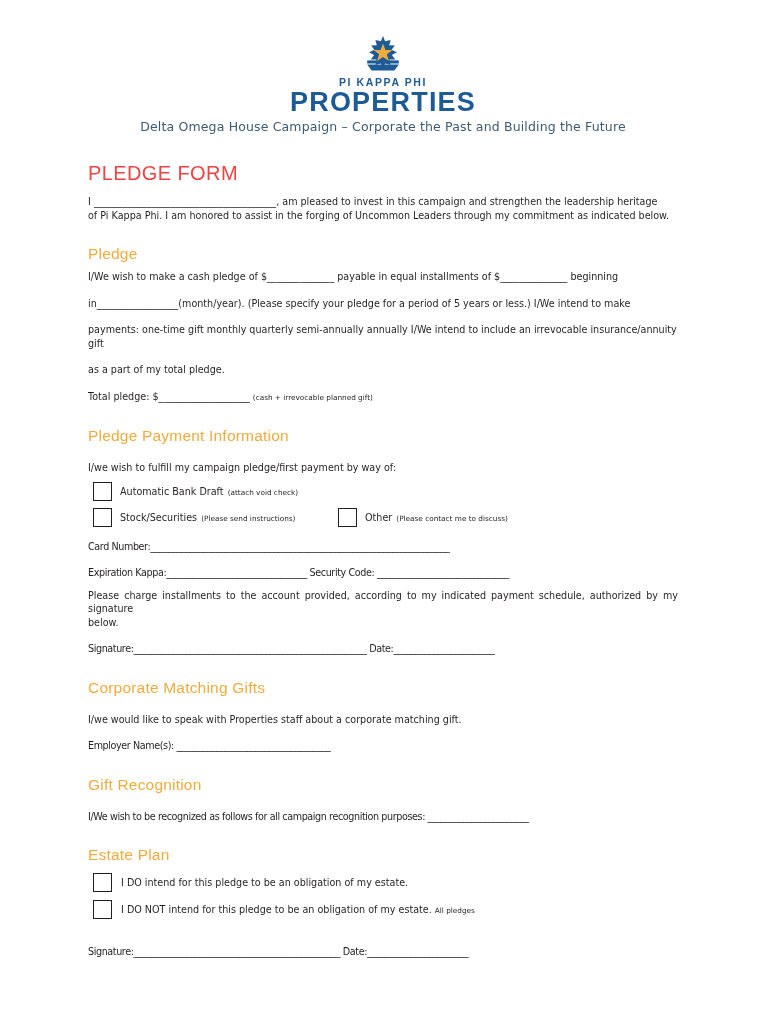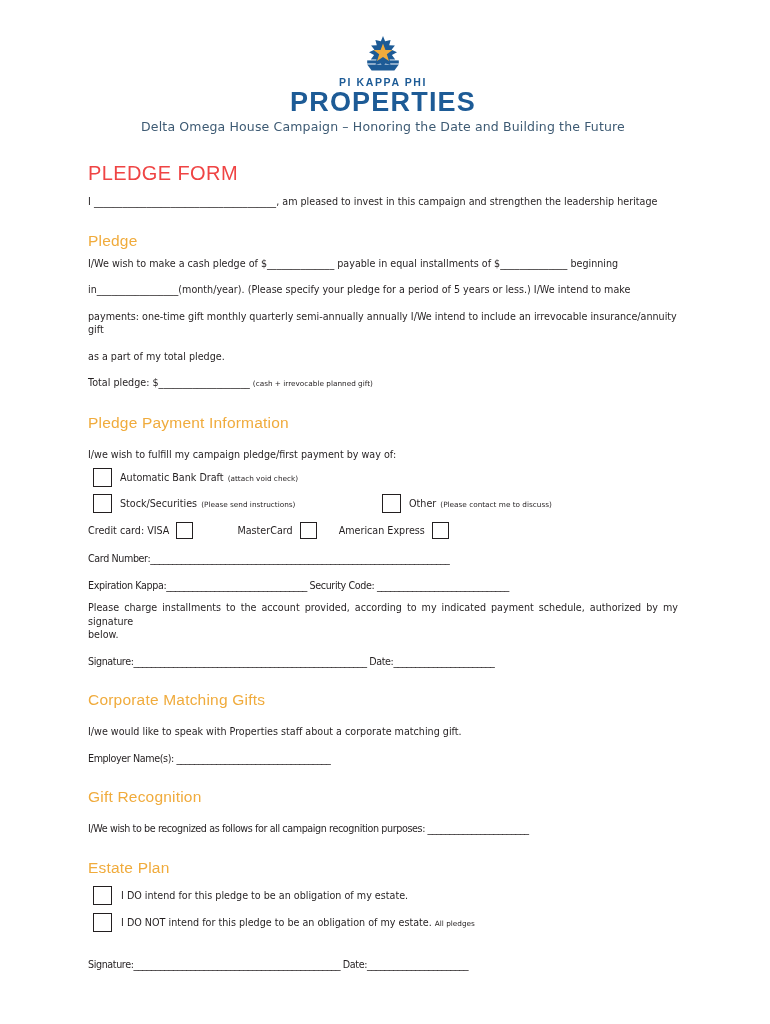--- a/index.html
+++ b/index.html
@@ -124,21 +124,20 @@
     height: 17px;
     border: 1.4px solid #231f20;
     background: #ffffff;
     vertical-align: middle;
     box-sizing: border-box;
   }
   .opt-row {
     display: flex;
     align-items: center;
     margin-top: 7px;
-    gap: 44px;
   }
   .opt {
     display: flex;
     align-items: center;
   }
   .opt .lbl {
     font-size: 9.6px;
     margin-left: 8px;
     white-space: nowrap;
   }
@@ -178,26 +177,27 @@
         <g fill="#1d5b96">
           <path d="M19 2 L21.1 7.2 L26.6 6.0 L25.2 11.2 L30.9 11.5 L27.6 15.7 L33.0 18.2 L27.9 21.0 L31.2 25.4 L25.6 25.5 L26.4 30.9 L21.2 29.2 L19 34.2 L16.8 29.2 L11.6 30.9 L12.4 25.5 L6.8 25.4 L10.1 21.0 L5.0 18.2 L10.4 15.7 L7.1 11.5 L12.8 11.2 L11.4 6.0 L16.9 7.2 Z"></path>
           <rect x="3.2" y="26.4" width="31.6" height="3.1"></rect>
           <path d="M3.2 30.6 L34.8 30.6 L30.4 36.6 L7.6 36.6 Z"></path>
         </g>
         <path d="M19 9.4 L21.45 16.0 L28.5 16.0 L22.8 20.2 L25.0 27.0 L19 22.9 L13.0 27.0 L15.2 20.2 L9.5 16.0 L16.55 16.0 Z" fill="#f0ab3c"></path>
       </svg>
     </div>
     <div class="brand-sub">PI KAPPA PHI</div>
     <div class="brand-main">PROPERTIES</div>
-    <div class="campaign-line">Delta Omega House Campaign – Honoring the Date and Building the Future</div>
+    <div class="campaign-line">Delta Omega House Campaign – Corporate the Past and Building the Future</div>
   </div>
 
   <h1 class="form-title">PLEDGE FORM</h1>
 
   <p class="body">I ______________________________________, am pleased to invest in this campaign and strengthen the leadership heritage</p>
+  <p class="body">of Pi Kappa Phi. I am honored to assist in the forging of Uncommon Leaders through my commitment as indicated below.</p>
 
   <div class="sec-block">
     <h2 class="sec">Pledge</h2>
     <p class="line">I/We wish to make a cash pledge of $______________ payable in equal installments of $______________ beginning</p>
     <div class="sp-lg"></div>
     <p class="line">in_________________(month/year). (Please specify your pledge for a period of 5 years or less.) I/We intend to make</p>
     <div class="sp-lg"></div>
     <p class="line">payments: one-time gift monthly quarterly semi-annually annually I/We intend to include an irrevocable insurance/annuity gift</p>
     <div class="sp-lg"></div>
     <p class="line">as a part of my total pledge.</p>
@@ -235,30 +235,20 @@
         <div class="opt">
           <span class="cb"></span>
           <span class="lbl">
             <span>Other</span>
             <span class="small">(Please contact me to discuss)</span>
           </span>
         </div>
       </div>
     </div>
 
-    <div class="cc-row">
-      <span class="cc-lbl">Credit card: VISA</span>
-      <span class="cb-sm"></span>
-      <span class="cc-gap1"></span>
-      <span class="cc-lbl">MasterCard</span>
-      <span class="cb-sm"></span>
-      <span class="cc-gap2"></span>
-      <span class="cc-lbl">American Express</span>
-      <span class="cb-sm"></span>
-    </div>
 
     <div class="sp-lg"></div>
     <p class="line fill">Card Number:____________________________________________________________________</p>
     <div class="sp-lg"></div>
     <p class="line fill">
       <span>Expiration Kappa:________________________________</span>
       <span>Security Code: ______________________________</span>
     </p>
     <div class="sp-md"></div>
     <p class="body">Please charge installments to the account provided, according to my indicated payment schedule, authorized by my signature</p>

